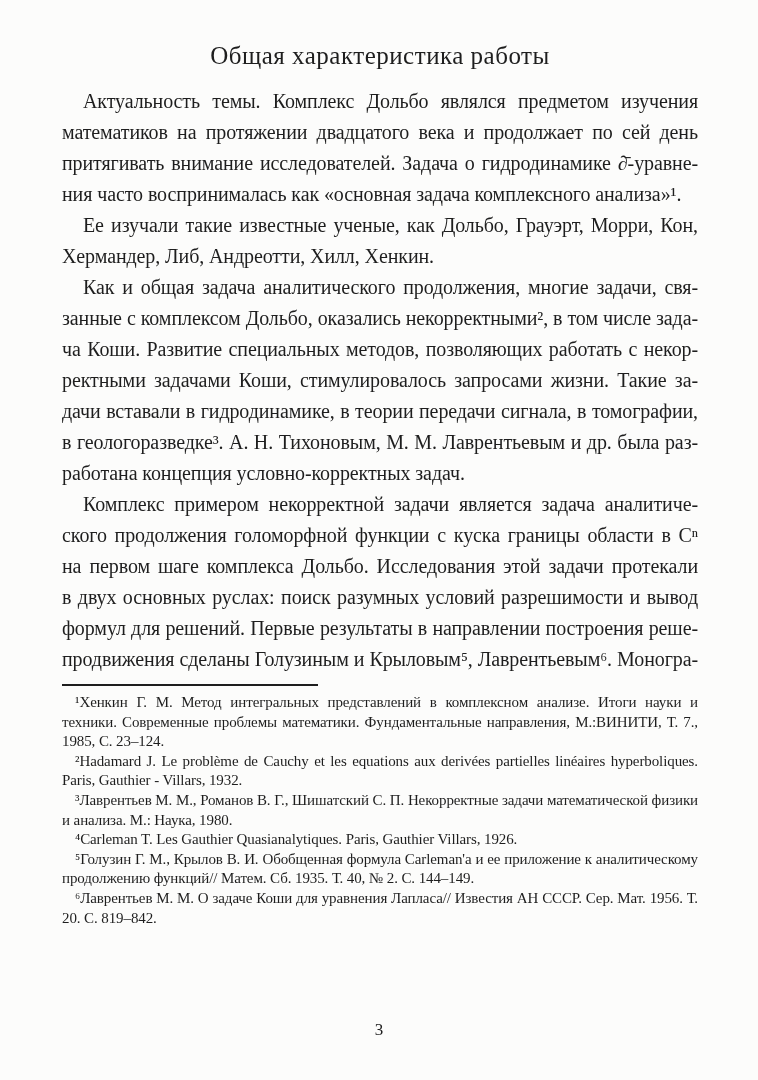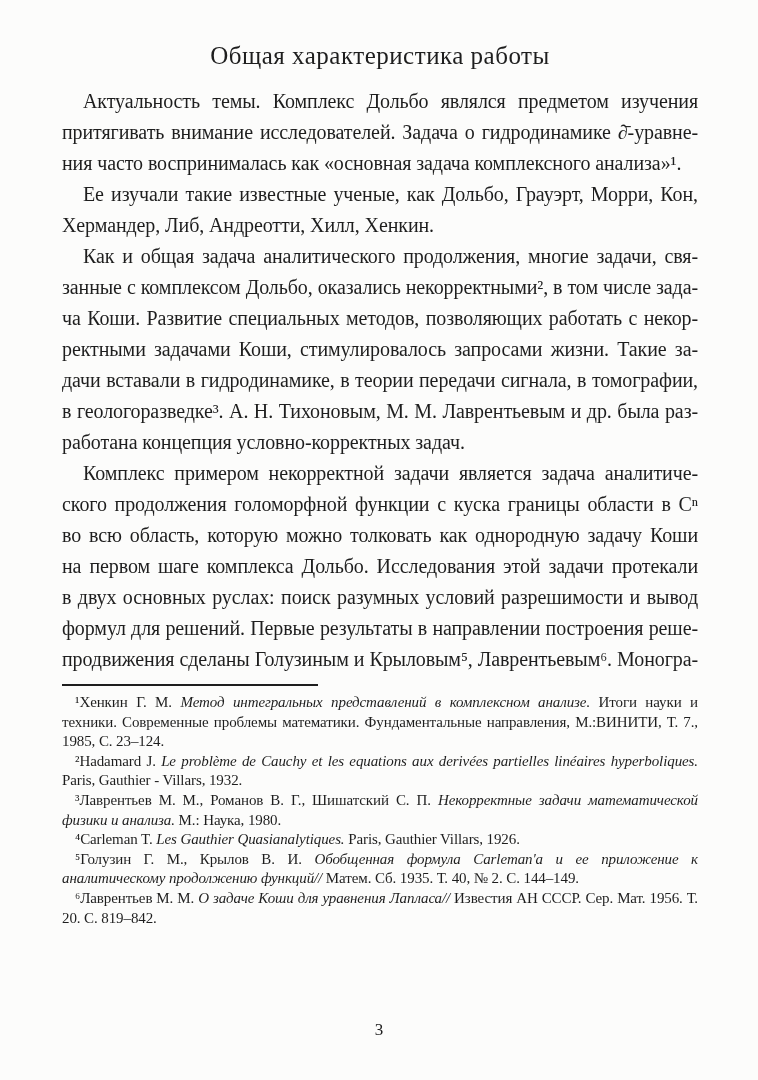--- a/index.html
+++ b/index.html
@@ -60,21 +60,20 @@
     font-size: 15px;
     line-height: 19.6px;
     letter-spacing: -0.1px;
   }
   .fn {
     text-align: justify;
     text-indent: 13px;
     margin: 0;
   }
   .fn .fn-title {
-    font-style: italic;
   }
   .pageno {
     position: absolute;
     bottom: 40px;
     left: 0;
     width: 100%;
     text-align: center;
     font-size: 17px;
   }
 </style>
@@ -83,20 +82,21 @@
 
 <div class="page">
   <div class="content">
 
     <h1 class="doc-title">Общая характеристика работы</h1>
 
     <div class="bodytext">
 
       <div>
         <div class="ln ind"><span class="lead">Актуальность темы.</span><span> Комплекс Дольбо являлся предметом изучения</span></div>
+        <div class="ln">математиков на протяжении двадцатого века и продолжает по сей день</div>
         <div class="ln">притягивать внимание исследователей. Задача о гидродинамике ∂̄-уравне-</div>
         <div class="ln ln-end">ния часто воспринималась как «основная задача комплексного анализа»¹.</div>
       </div>
 
       <div>
         <div class="ln ind">Ее изучали такие известные ученые, как Дольбо, Грауэрт, Морри, Кон,</div>
         <div class="ln ln-end">Хермандер, Либ, Андреотти, Хилл, Хенкин.</div>
       </div>
 
       <div>
@@ -105,21 +105,20 @@
         <div class="ln">ча Коши. Развитие специальных методов, позволяющих работать с некор-</div>
         <div class="ln">ректными задачами Коши, стимулировалось запросами жизни. Такие за-</div>
         <div class="ln">дачи вставали в гидродинамике, в теории передачи сигнала, в томографии,</div>
         <div class="ln">в геологоразведке³. А. Н. Тихоновым, М. М. Лаврентьевым и др. была раз-</div>
         <div class="ln ln-end">работана концепция условно-корректных задач.</div>
       </div>
 
       <div>
         <div class="ln ind">Комплекс примером некорректной задачи является задача аналитиче-</div>
         <div class="ln">ского продолжения голоморфной функции с куска границы области в Cⁿ</div>
-        <div class="ln">во всю область, которую можно толковать как однородную задачу Коши</div>
         <div class="ln">на первом шаге комплекса Дольбо. Исследования этой задачи протекали</div>
         <div class="ln">в двух основных руслах: поиск разумных условий разрешимости и вывод</div>
         <div class="ln">формул для решений. Первые результаты в направлении построения реше-</div>
         <div class="ln">продвижения сделаны Голузиным и Крыловым⁵, Лаврентьевым⁶. Моногра-</div>
       </div>
 
     </div>
 
     <div class="fn-rule"></div>
 

